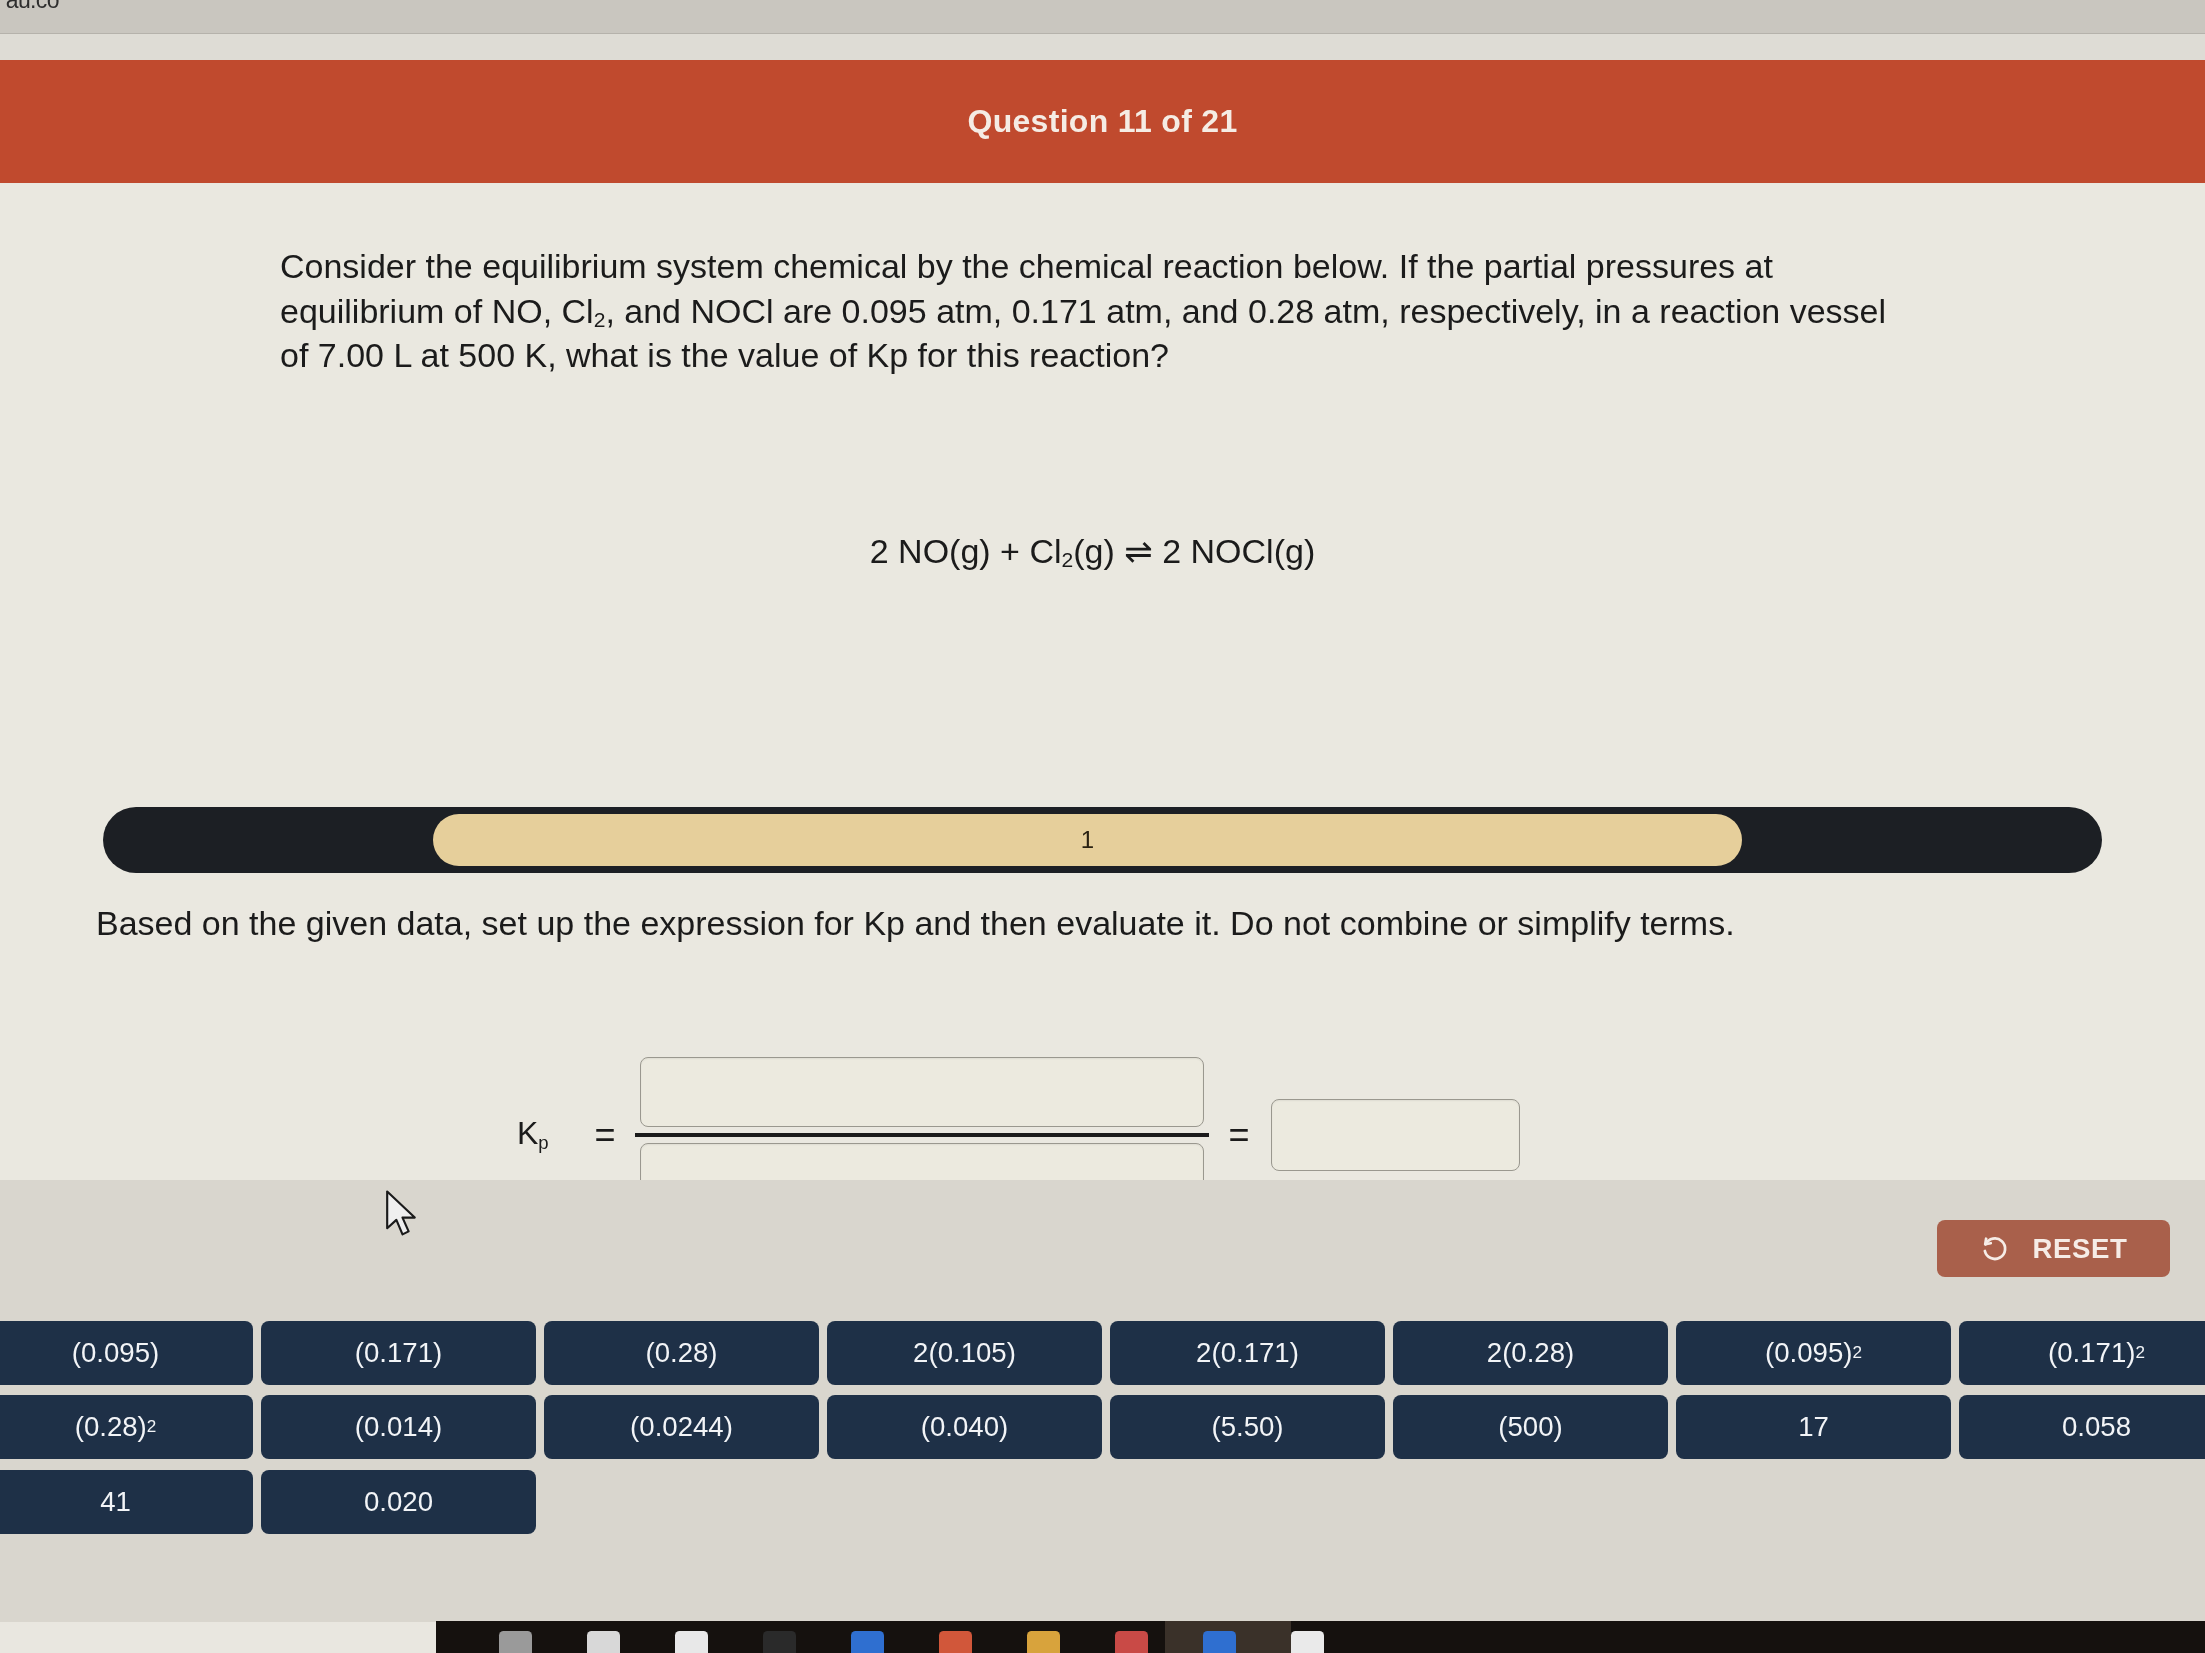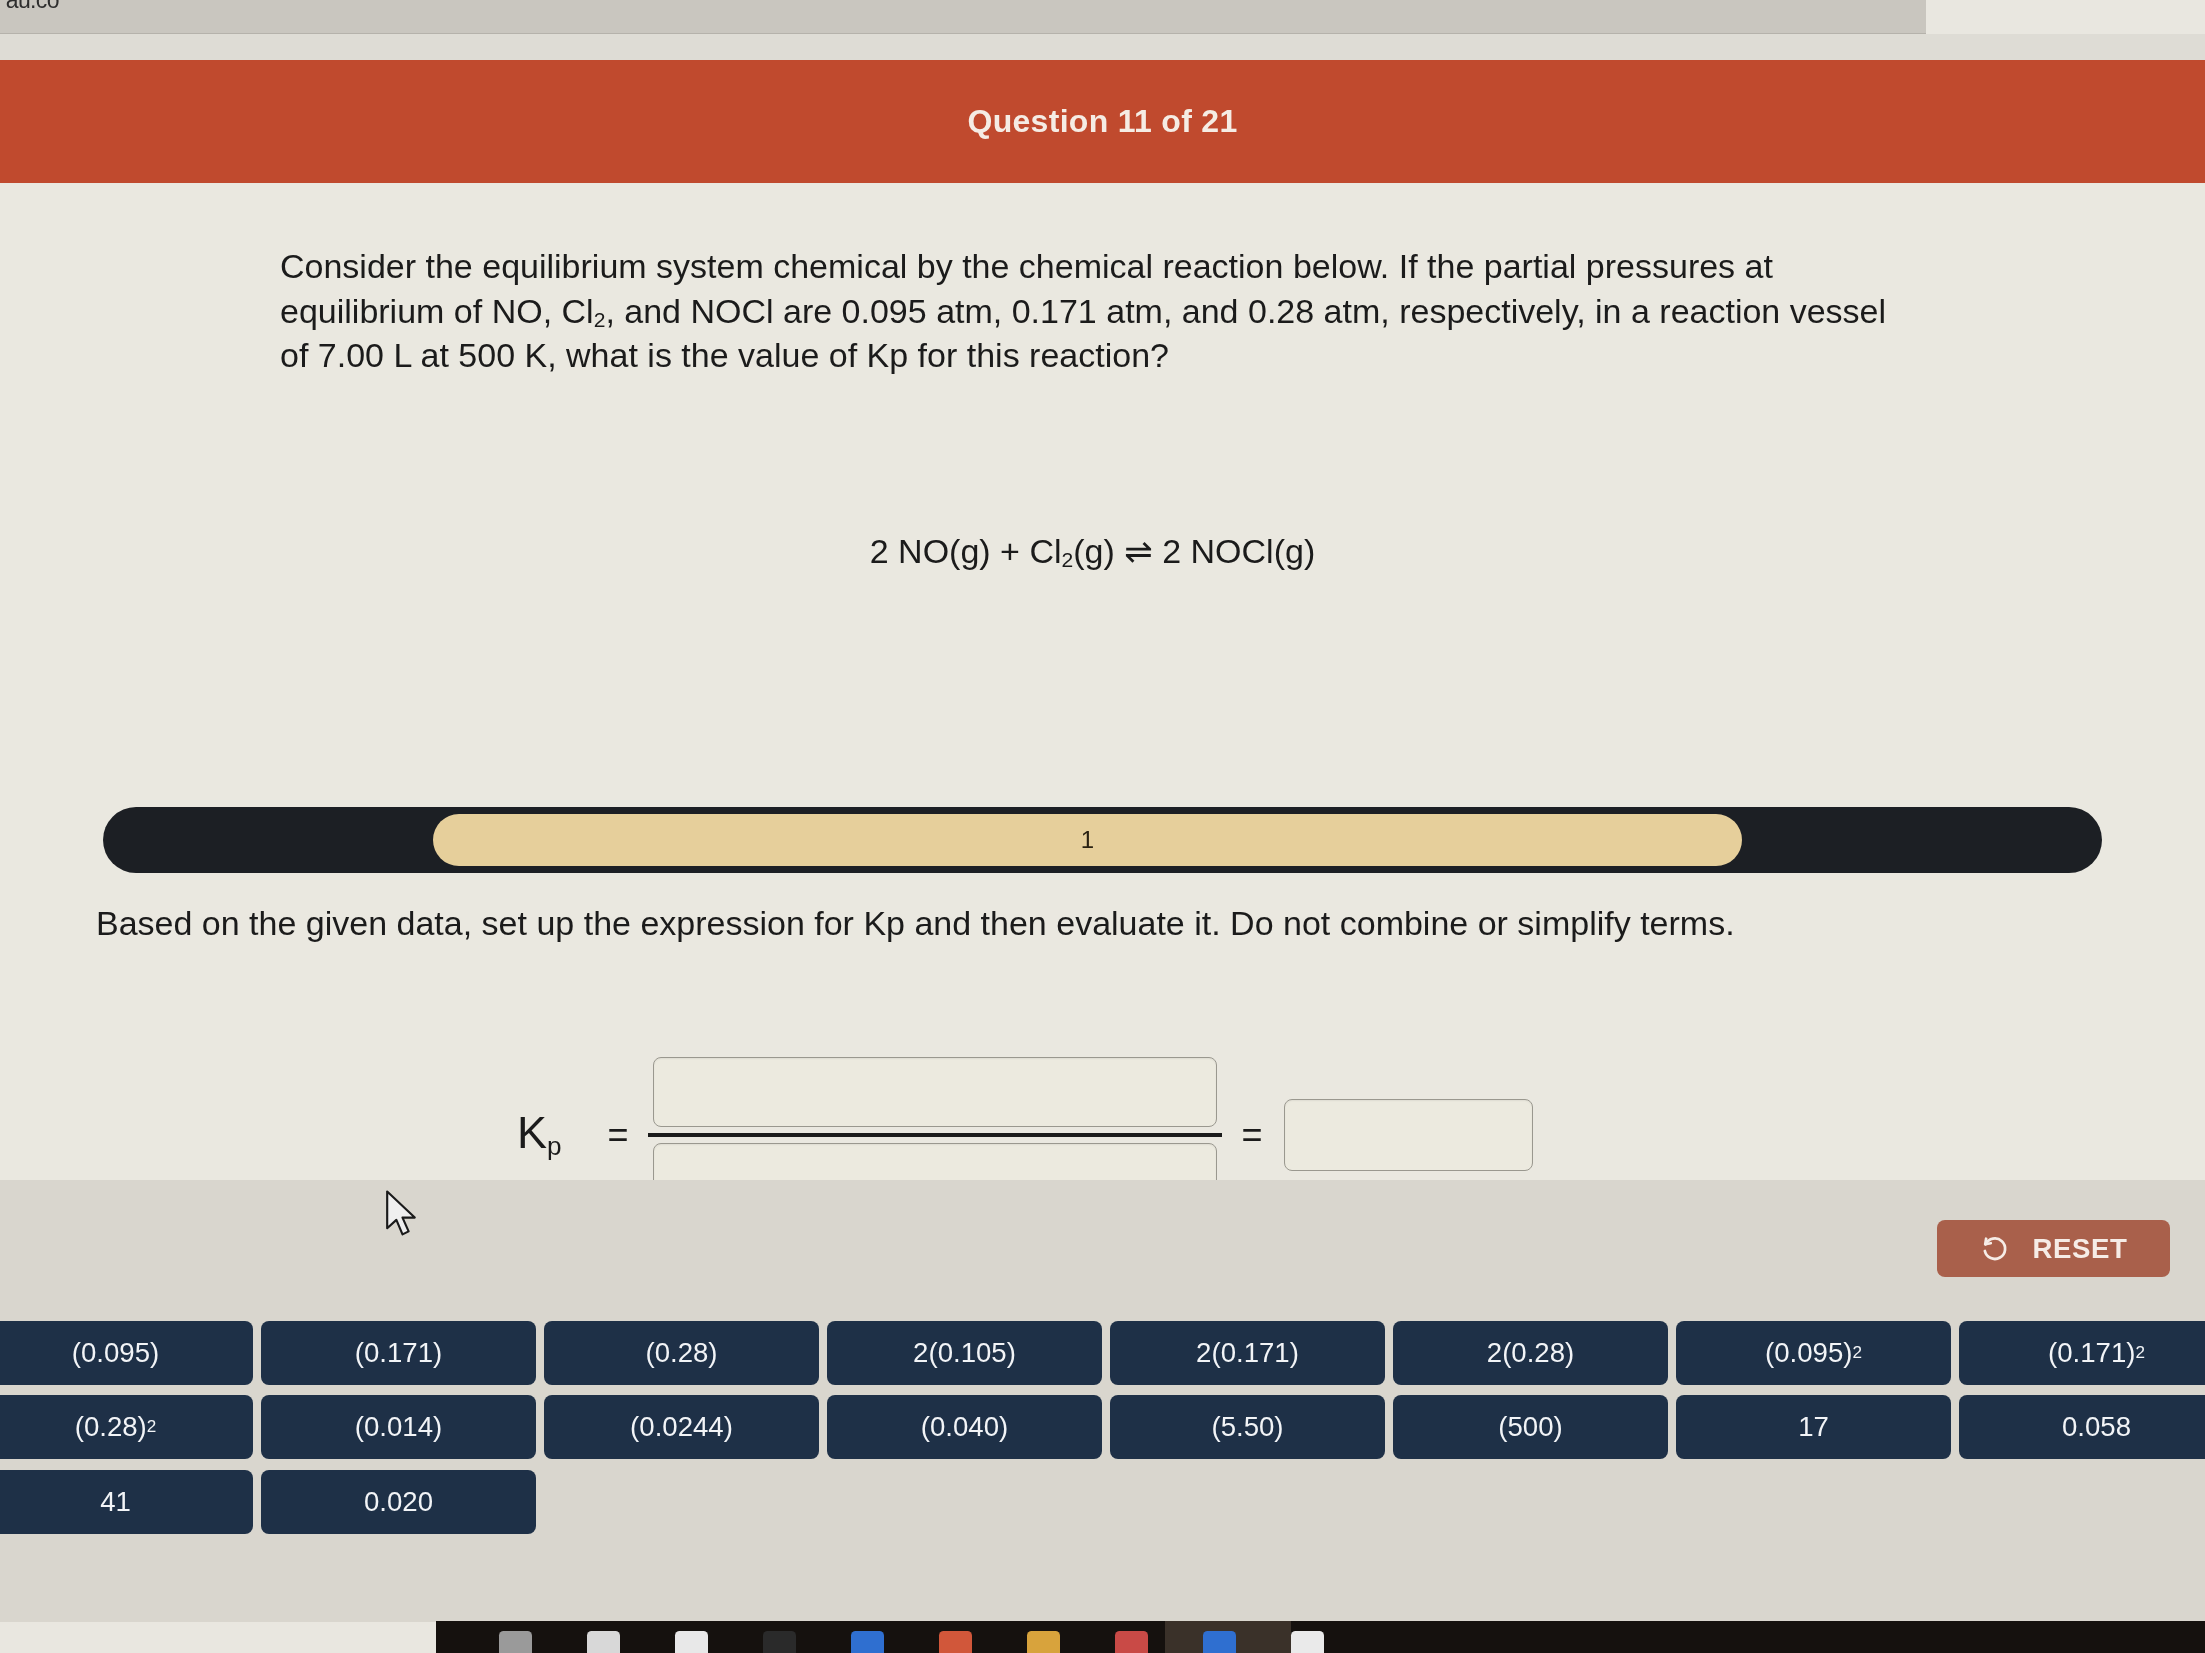--- a/index.html
+++ b/index.html
@@ -16,21 +16,21 @@
     position: relative;
     width: 2205px;
     height: 1654px;
     background: #e9e7e0;
   }
 
   
   .chrome-sliver {
     position: absolute;
     left: 0; top: 0;
-    width: 1926px; height: 34px;
+    width: 2205px; height: 34px;
     background: #c9c6bf;
     border-bottom: 1.7px solid #b5b2ab;
     padding-left: 24px;
   }
   .chrome-url {
     position: absolute;
     left: 5.7px; top: -12.6px;
     font-size: 23px;
     color: #2e2e2e;
     letter-spacing: -0.6px;
@@ -132,21 +132,21 @@
   }
 
   
   .expr-row {
     position: absolute;
     left: 517px; top: 873px;
     display: flex;
     align-items: center;
   }
   .kp-label {
-    font-size: 45px;
+    font-size: 32px;
     color: #1b1b1b;
     line-height: 1;
     white-space: nowrap;
     margin-right: 26.4px;
   }
   .kp-label sub {
     font-size: 0.58em;
     vertical-align: -0.28em;
   }
   .eq-sign {

